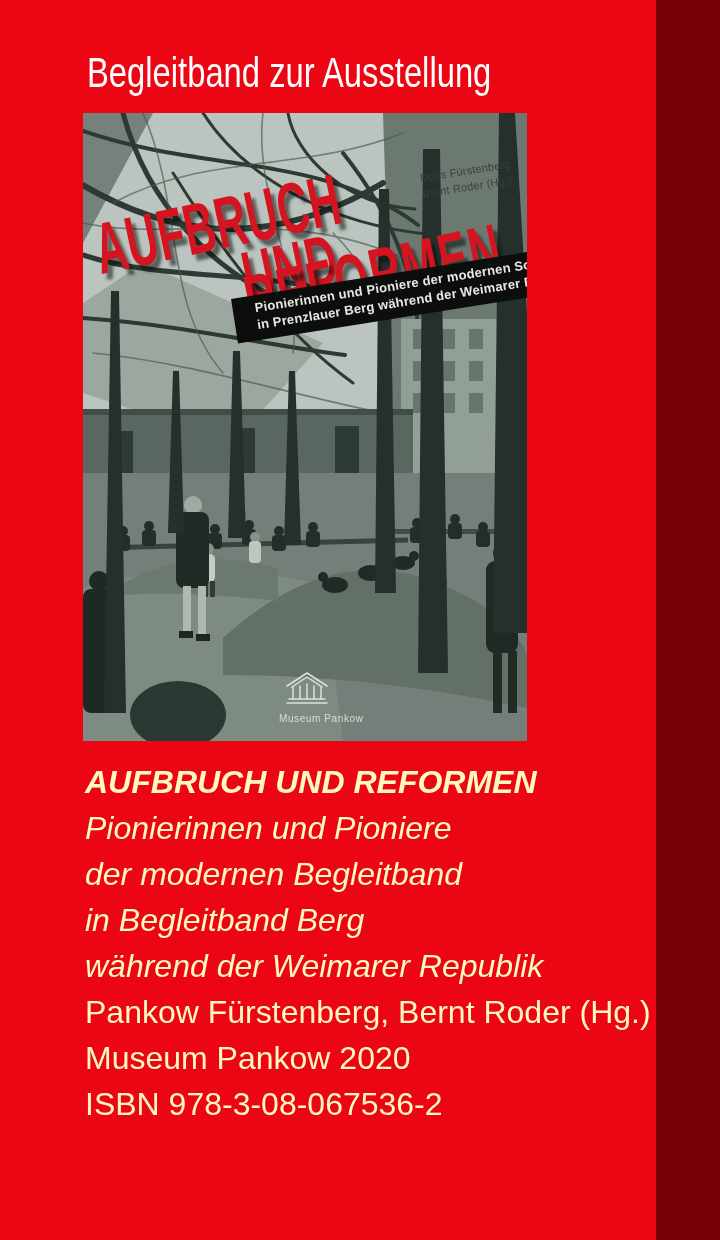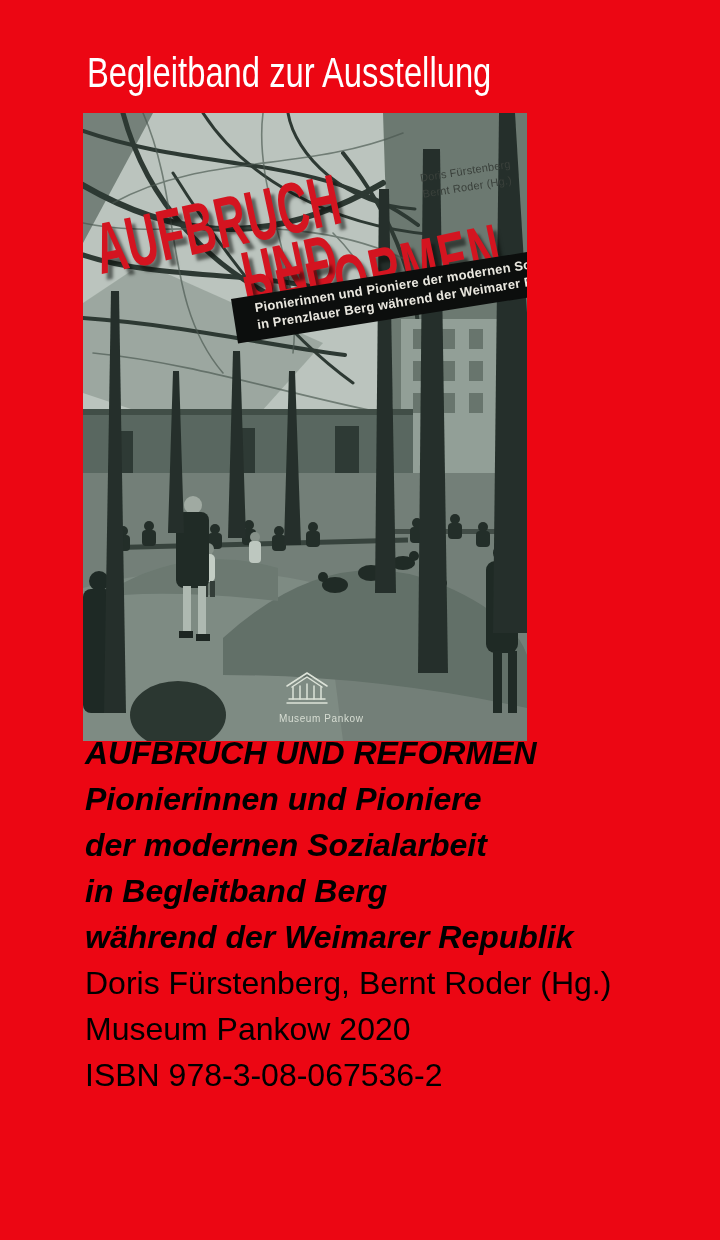--- a/index.html
+++ b/index.html
@@ -1,18 +1,18 @@
 <!DOCTYPE html>
 <html><head>
 <meta charset="utf-8">
 <style>
   html,body{margin:0;padding:0;}
   body{font-family:"Liberation Sans", sans-serif; background:#7a0008;}
   .page{
-    position:relative; width:720px; height:1240px; overflow:hidden;
+    position:relative; width:656px; height:1240px; overflow:hidden;
     background:#ec0613; color:#ffffff;
   }
 
   
   .kicker{
     position:absolute; left:87px; top:52px;
     font-size:42px; line-height:1; font-weight:400; color:#ffffff;
     white-space:nowrap;
   }
   .kicker .condense{display:inline-block; transform:scaleX(0.78); transform-origin:0 0;}
@@ -55,25 +55,25 @@
     position:absolute; left:196px; top:556px; width:56px;
     text-align:center; color:#dde3d9;
   }
   .cover-logo .logo-label{
     font-size:10px; letter-spacing:.6px; margin-top:2px; white-space:nowrap;
     color:#d7ddd3;
   }
 
   
   .details{
-    position:absolute; left:85px; top:730px;
-    font-size:32px; line-height:46px; color:#000000; white-space:nowrap;
+    position:absolute; left:85px; top:759px;
+    font-size:32px; line-height:46px; color:#fef9c3; white-space:nowrap;
   }
   .d-title{font-weight:bold; font-style:italic;}
-  .d-it{font-style:italic;font-weight:bold;}
+  .d-it{font-style:italic;}
   .d-reg{font-style:normal; font-weight:400;}
 </style>
 </head>
 <body>
 
 <div class="page" style="background: rgb(236, 6, 19);">
 
   <div class="kicker">
     <span class="condense">Begleitband zur Ausstellung</span>
   </div>
@@ -234,21 +234,21 @@
         <line x1="6" y1="30" x2="42" y2="30"></line>
         <line x1="4" y1="34" x2="44" y2="34"></line>
       </svg>
       <div class="logo-label">Museum Pankow</div>
     </div>
   </div>
 
   <div class="details">
     <div class="d-title">AUFBRUCH UND REFORMEN</div>
     <div class="d-it">Pionierinnen und Pioniere</div>
-    <div class="d-it">der modernen Sozialarbeit</div>
+    <div class="d-it">der modernen Begleitband</div>
     <div class="d-it">in Begleitband Berg</div>
     <div class="d-it">während der Weimarer Republik</div>
-    <div class="d-reg">Doris Fürstenberg, Bernt Roder (Hg.)</div>
+    <div class="d-reg">Pankow Fürstenberg, Bernt Roder (Hg.)</div>
     <div class="d-reg">Museum Pankow 2020</div>
     <div class="d-reg">ISBN 978-3-08-067536-2</div>
   </div>
 
 </div>
 
 </body></html>

